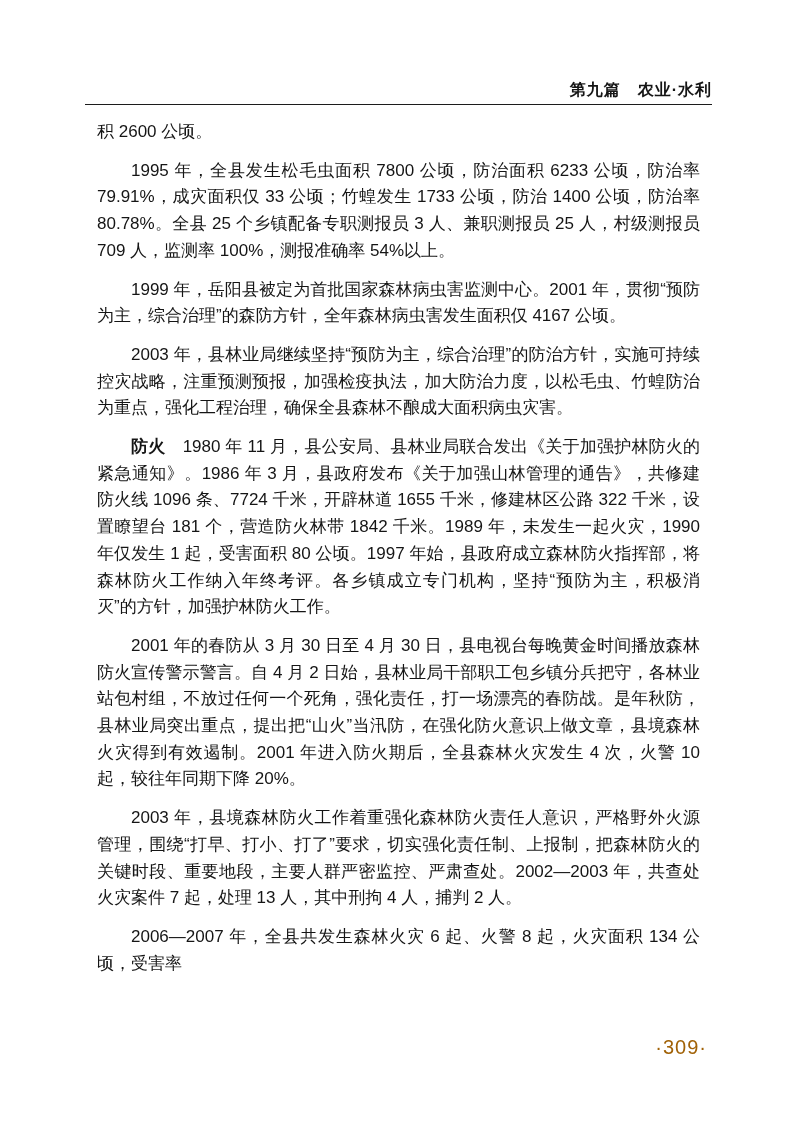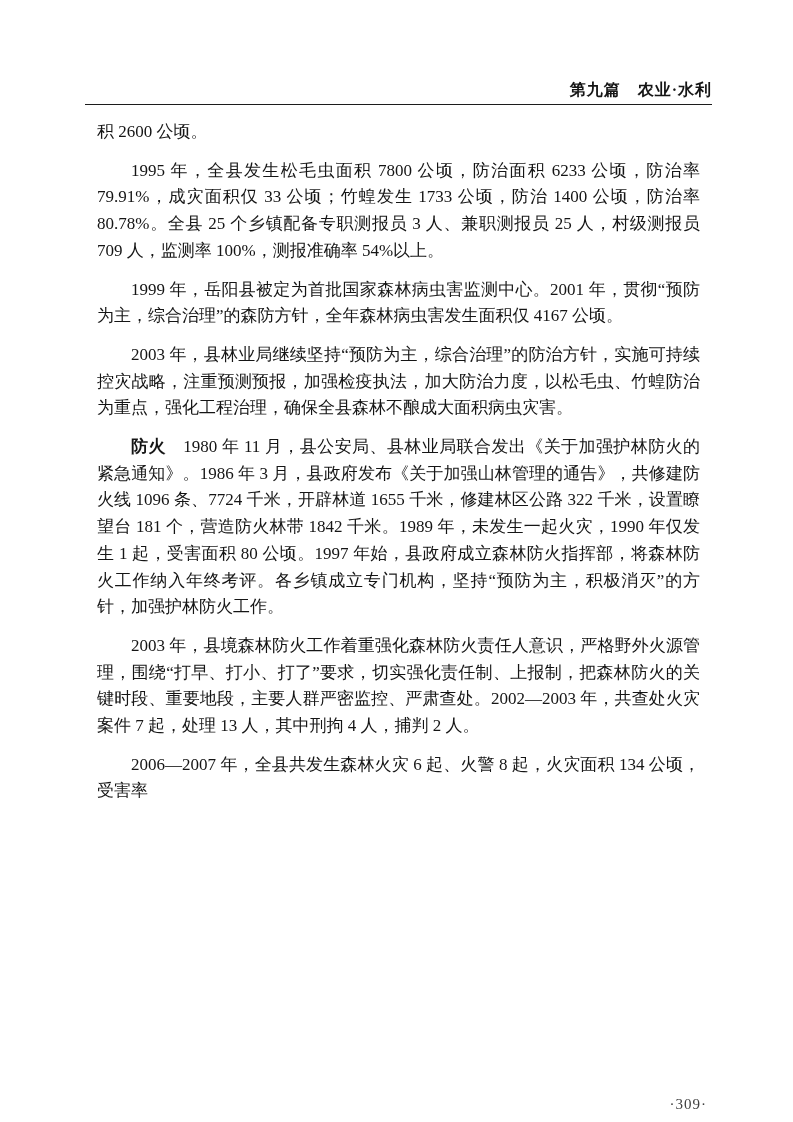--- a/index.html
+++ b/index.html
@@ -7,21 +7,21 @@
     padding: 0;
     background: #ffffff;
   }
   .page {
     position: relative;
     width: 793px;
     height: 1122px;
     background: #ffffff;
     box-sizing: border-box;
     padding: 80px 81px 9px 85px;
-    font-family: Liberation Serif, serif;
+    font-family: Liberation Sans, sans-serif;
     color: #151515;
     overflow: hidden;
   }
   .running-head {
     text-align: right;
     font-weight: bold;
     font-size: 16px;
     line-height: 20px;
     padding-bottom: 4px;
     border-bottom: 1.5px solid #1c1c1c;
@@ -39,41 +39,42 @@
     text-indent: 2em;
   }
   .body-text p.para.no-indent {
     text-indent: 0;
   }
   .body-text b.lead {
     font-weight: bold;
   }
   .folio {
     position: absolute;
-    top: 1096px;
+    top: 1036px;
     right: 86px;
-    font-size: 15px;
+    font-size: 20px;
     letter-spacing: 1px;
-    color: #404040;
+    color: #a16207;
   }
 </style>
 </head>
 <body>
 
 <div class="page">
 
   <header class="running-head">
     <span>第九篇　农业·水利</span>
   </header>
 
   <main class="body-text">
       <p class="para no-indent">积 2600 公顷。</p>
       <p class="para">1995 年，全县发生松毛虫面积 7800 公顷，防治面积 6233 公顷，防治率 79.91%，成灾面积仅 33 公顷；竹蝗发生 1733 公顷，防治 1400 公顷，防治率 80.78%。全县 25 个乡镇配备专职测报员 3 人、兼职测报员 25 人，村级测报员 709 人，监测率 100%，测报准确率 54%以上。</p>
       <p class="para">1999 年，岳阳县被定为首批国家森林病虫害监测中心。2001 年，贯彻“预防为主，综合治理”的森防方针，全年森林病虫害发生面积仅 4167 公顷。</p>
       <p class="para">2003 年，县林业局继续坚持“预防为主，综合治理”的防治方针，实施可持续控灾战略，注重预测预报，加强检疫执法，加大防治力度，以松毛虫、竹蝗防治为重点，强化工程治理，确保全县森林不酿成大面积病虫灾害。</p>
       <p class="para"><b class="lead">防火</b>　1980 年 11 月，县公安局、县林业局联合发出《关于加强护林防火的紧急通知》。1986 年 3 月，县政府发布《关于加强山林管理的通告》，共修建防火线 1096 条、7724 千米，开辟林道 1655 千米，修建林区公路 322 千米，设置瞭望台 181 个，营造防火林带 1842 千米。1989 年，未发生一起火灾，1990 年仅发生 1 起，受害面积 80 公顷。1997 年始，县政府成立森林防火指挥部，将森林防火工作纳入年终考评。各乡镇成立专门机构，坚持“预防为主，积极消灭”的方针，加强护林防火工作。</p>
+      <p class="para">2001 年的春防从 3 月 30 日至 4 月 30 日，县电视台每晚黄金时间播放森林防火宣传警示警言。自 4 月 2 日始，县林业局干部职工包乡镇分兵把守，各林业站包村组，不放过任何一个死角，强化责任，打一场漂亮的春防战。是年秋防，县林业局突出重点，提出把“山火”当汛防，在强化防火意识上做文章，县境森林火灾得到有效遏制。2001 年进入防火期后，全县森林火灾发生 4 次，火警 10 起，较往年同期下降 20%。</p>
       <p class="para">2003 年，县境森林防火工作着重强化森林防火责任人意识，严格野外火源管理，围绕“打早、打小、打了”要求，切实强化责任制、上报制，把森林防火的关键时段、重要地段，主要人群严密监控、严肃查处。2002—2003 年，共查处火灾案件 7 起，处理 13 人，其中刑拘 4 人，捕判 2 人。</p>
       <p class="para">2006—2007 年，全县共发生森林火灾 6 起、火警 8 起，火灾面积 134 公顷，受害率</p>
     </main>
 
   <div class="folio">·309·</div>
 
 </div>
 
 </body></html>

